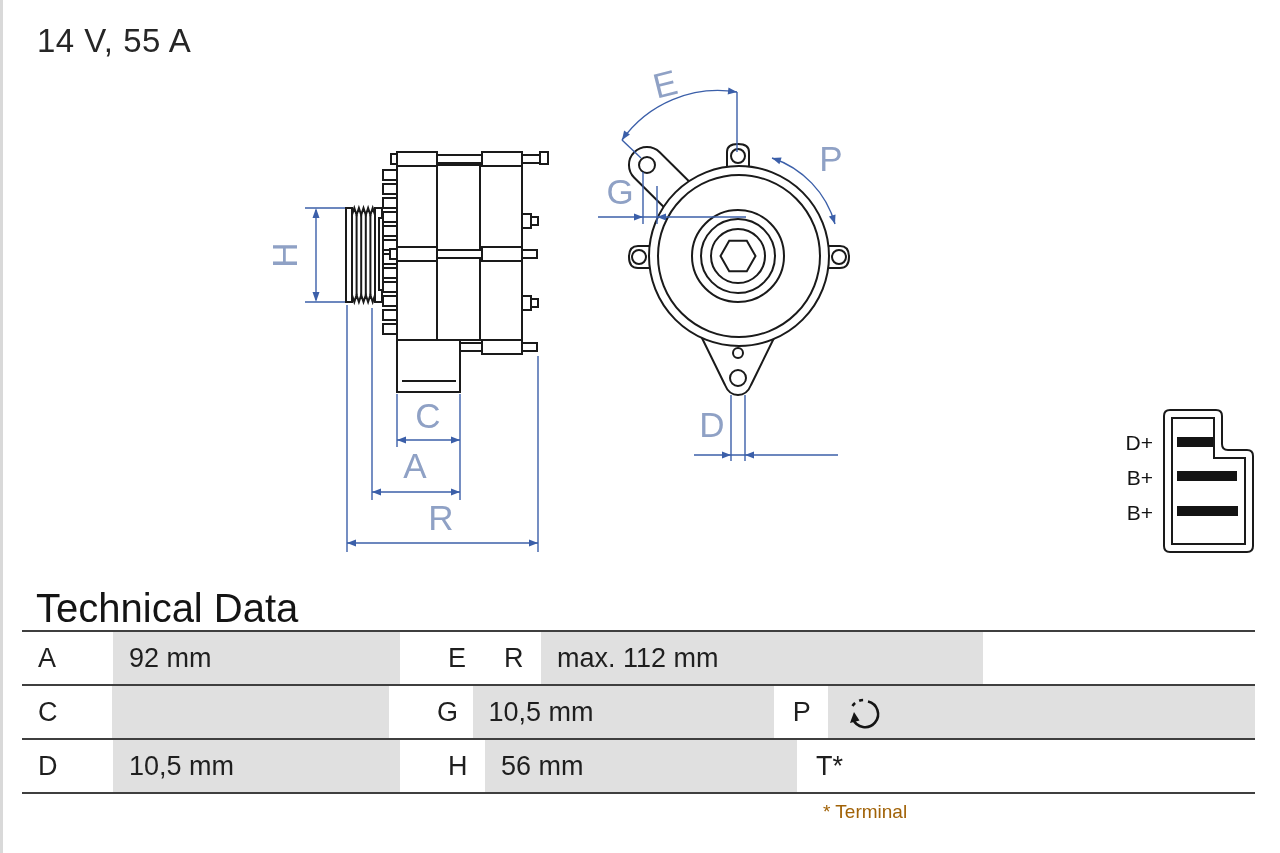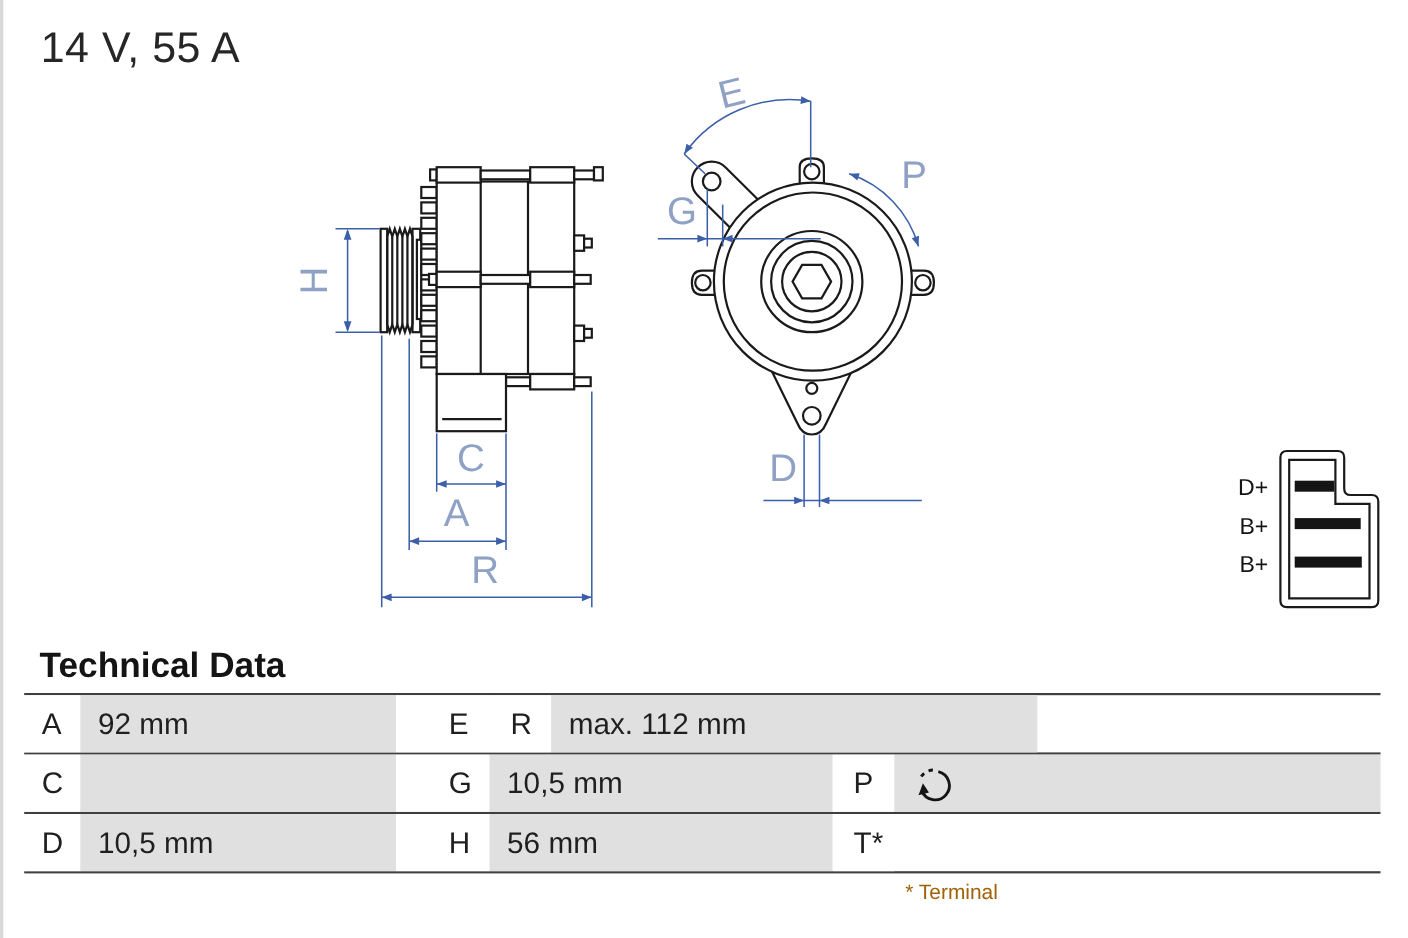--- a/index.html
+++ b/index.html
@@ -1,35 +1,35 @@
 <!DOCTYPE html>
 <html><head>
 <meta charset="utf-8">
 <style>
   html,body{margin:0;padding:0;background:#ffffff;}
   #app{position:relative;width:1280px;height:853px;background:#ffffff;overflow:hidden;
        font-family:"Liberation Sans",sans-serif;color:#1f1f1f;}
   .page-edge{position:absolute;left:0;top:0;width:3px;height:853px;background:#d9d9d9;}
-  .rating{position:absolute;left:37px;top:22px;font-size:39px;font-weight:500;color:#262626;letter-spacing:0.5px;}
+  .rating{position:absolute;left:37px;top:22px;font-size:33px;font-weight:500;color:#262626;letter-spacing:0.5px;}
   svg.drawing{position:absolute;left:0;top:0;}
   .blk{stroke:#1a1a1a;stroke-width:2;fill:none;}
   .blkf{stroke:#1a1a1a;stroke-width:2;fill:#ffffff;}
   .blkb{fill:#141414;stroke:none;}
   .dim{stroke:#3b5fa9;stroke-width:1.4;fill:none;}
   .dimf{fill:#3b5fa9;stroke:none;}
   .cad{font-family:"Liberation Sans",sans-serif;font-size:35px;fill:#8fa1c5;font-weight:400;}
   .pin{font-family:"Liberation Sans",sans-serif;font-size:21px;fill:#141414;}
-  .table-title{position:absolute;left:36px;top:586px;font-size:32px;font-weight:bold;color:#141414;}
+  .table-title{position:absolute;left:36px;top:586px;font-size:40px;font-weight:normal;color:#141414;}
   .ttable{position:absolute;left:22px;top:630px;width:1233px;border-top:2px solid #3f3f3f;}
   .trow{display:flex;height:52px;border-bottom:2px solid #3f3f3f;}
   .cell{display:flex;align-items:center;font-size:27px;color:#1f1f1f;}
   .lbl{background:#ffffff;}
   .val{background:#e0e0e0;padding-left:16px;}
   .l1{width:51px;padding-left:16px;box-sizing:border-box;}
-  .v1{width:287px;box-sizing:border-box;}
+  .v1{width:287px;box-sizing:border-box;margin-left:40px;}
   .l2{width:85px;padding-left:48px;box-sizing:border-box;}
   .v2{width:312px;box-sizing:border-box;}
   .l3{width:56px;padding-left:19px;box-sizing:border-box;}
   .v3{width:442px;box-sizing:border-box;}
   .roticon{margin-right:6px;}
   .footnote{position:absolute;left:823px;top:801px;font-size:19px;color:#a16207;}
 </style>
 </head>
 <body>
 

